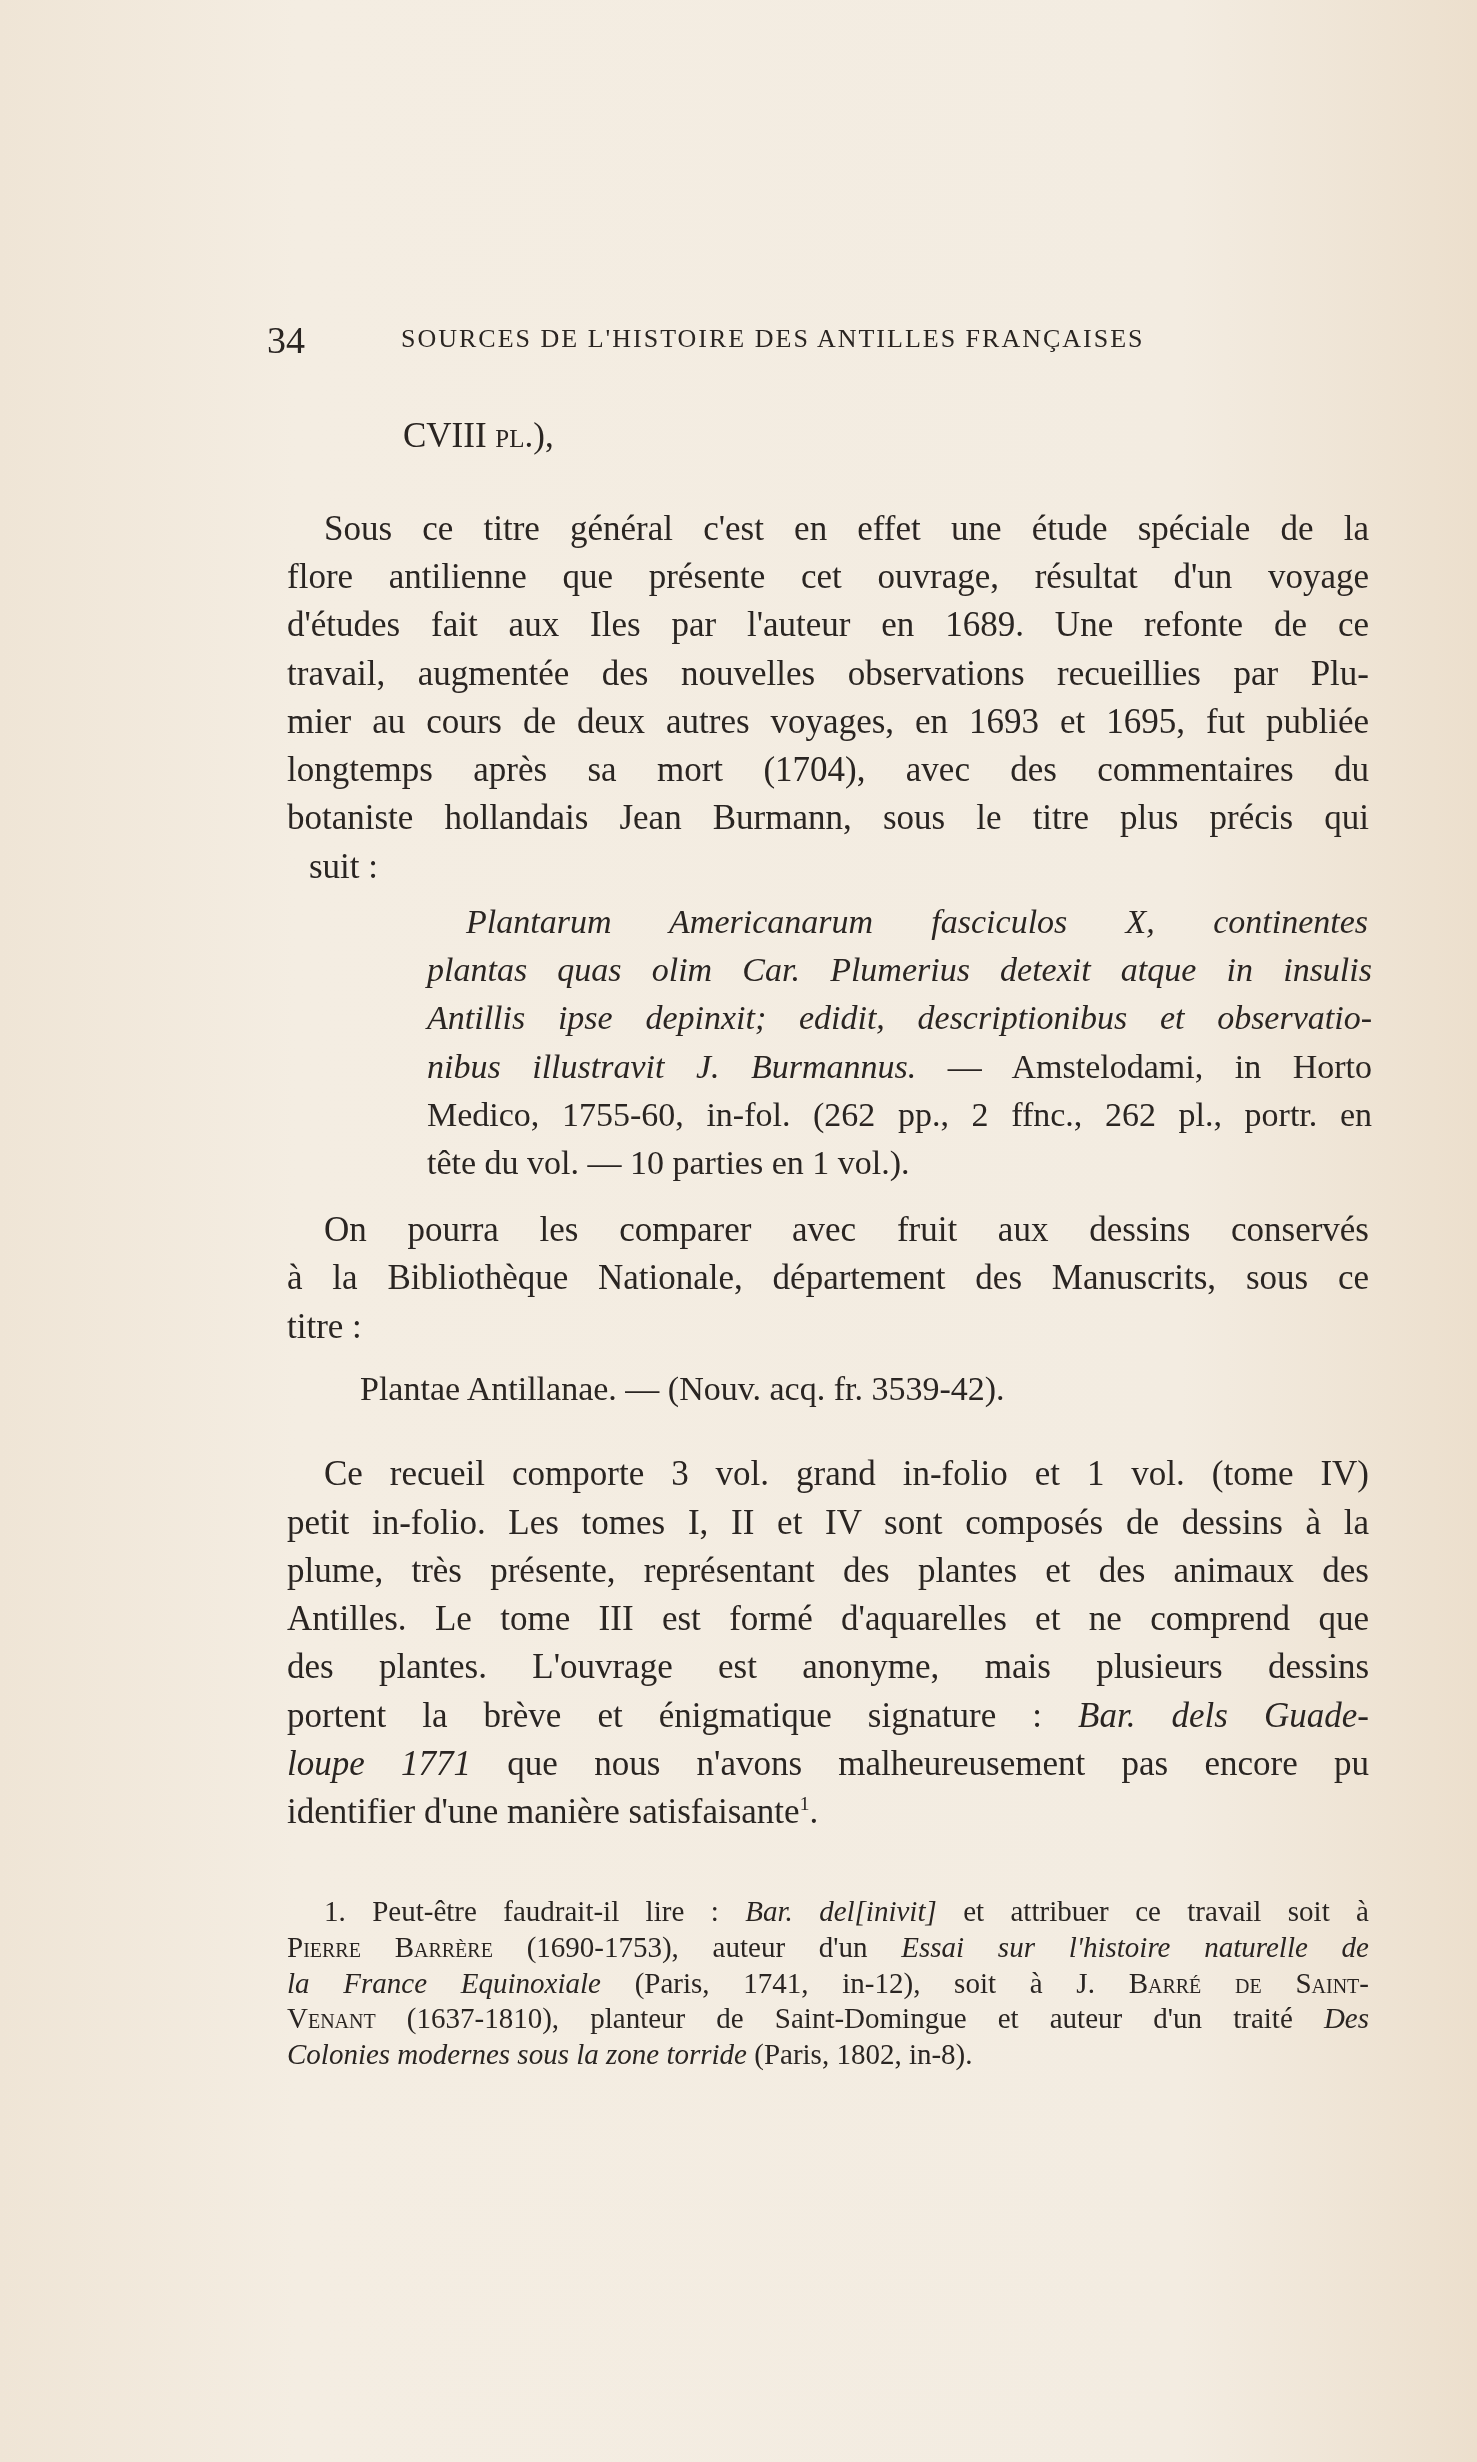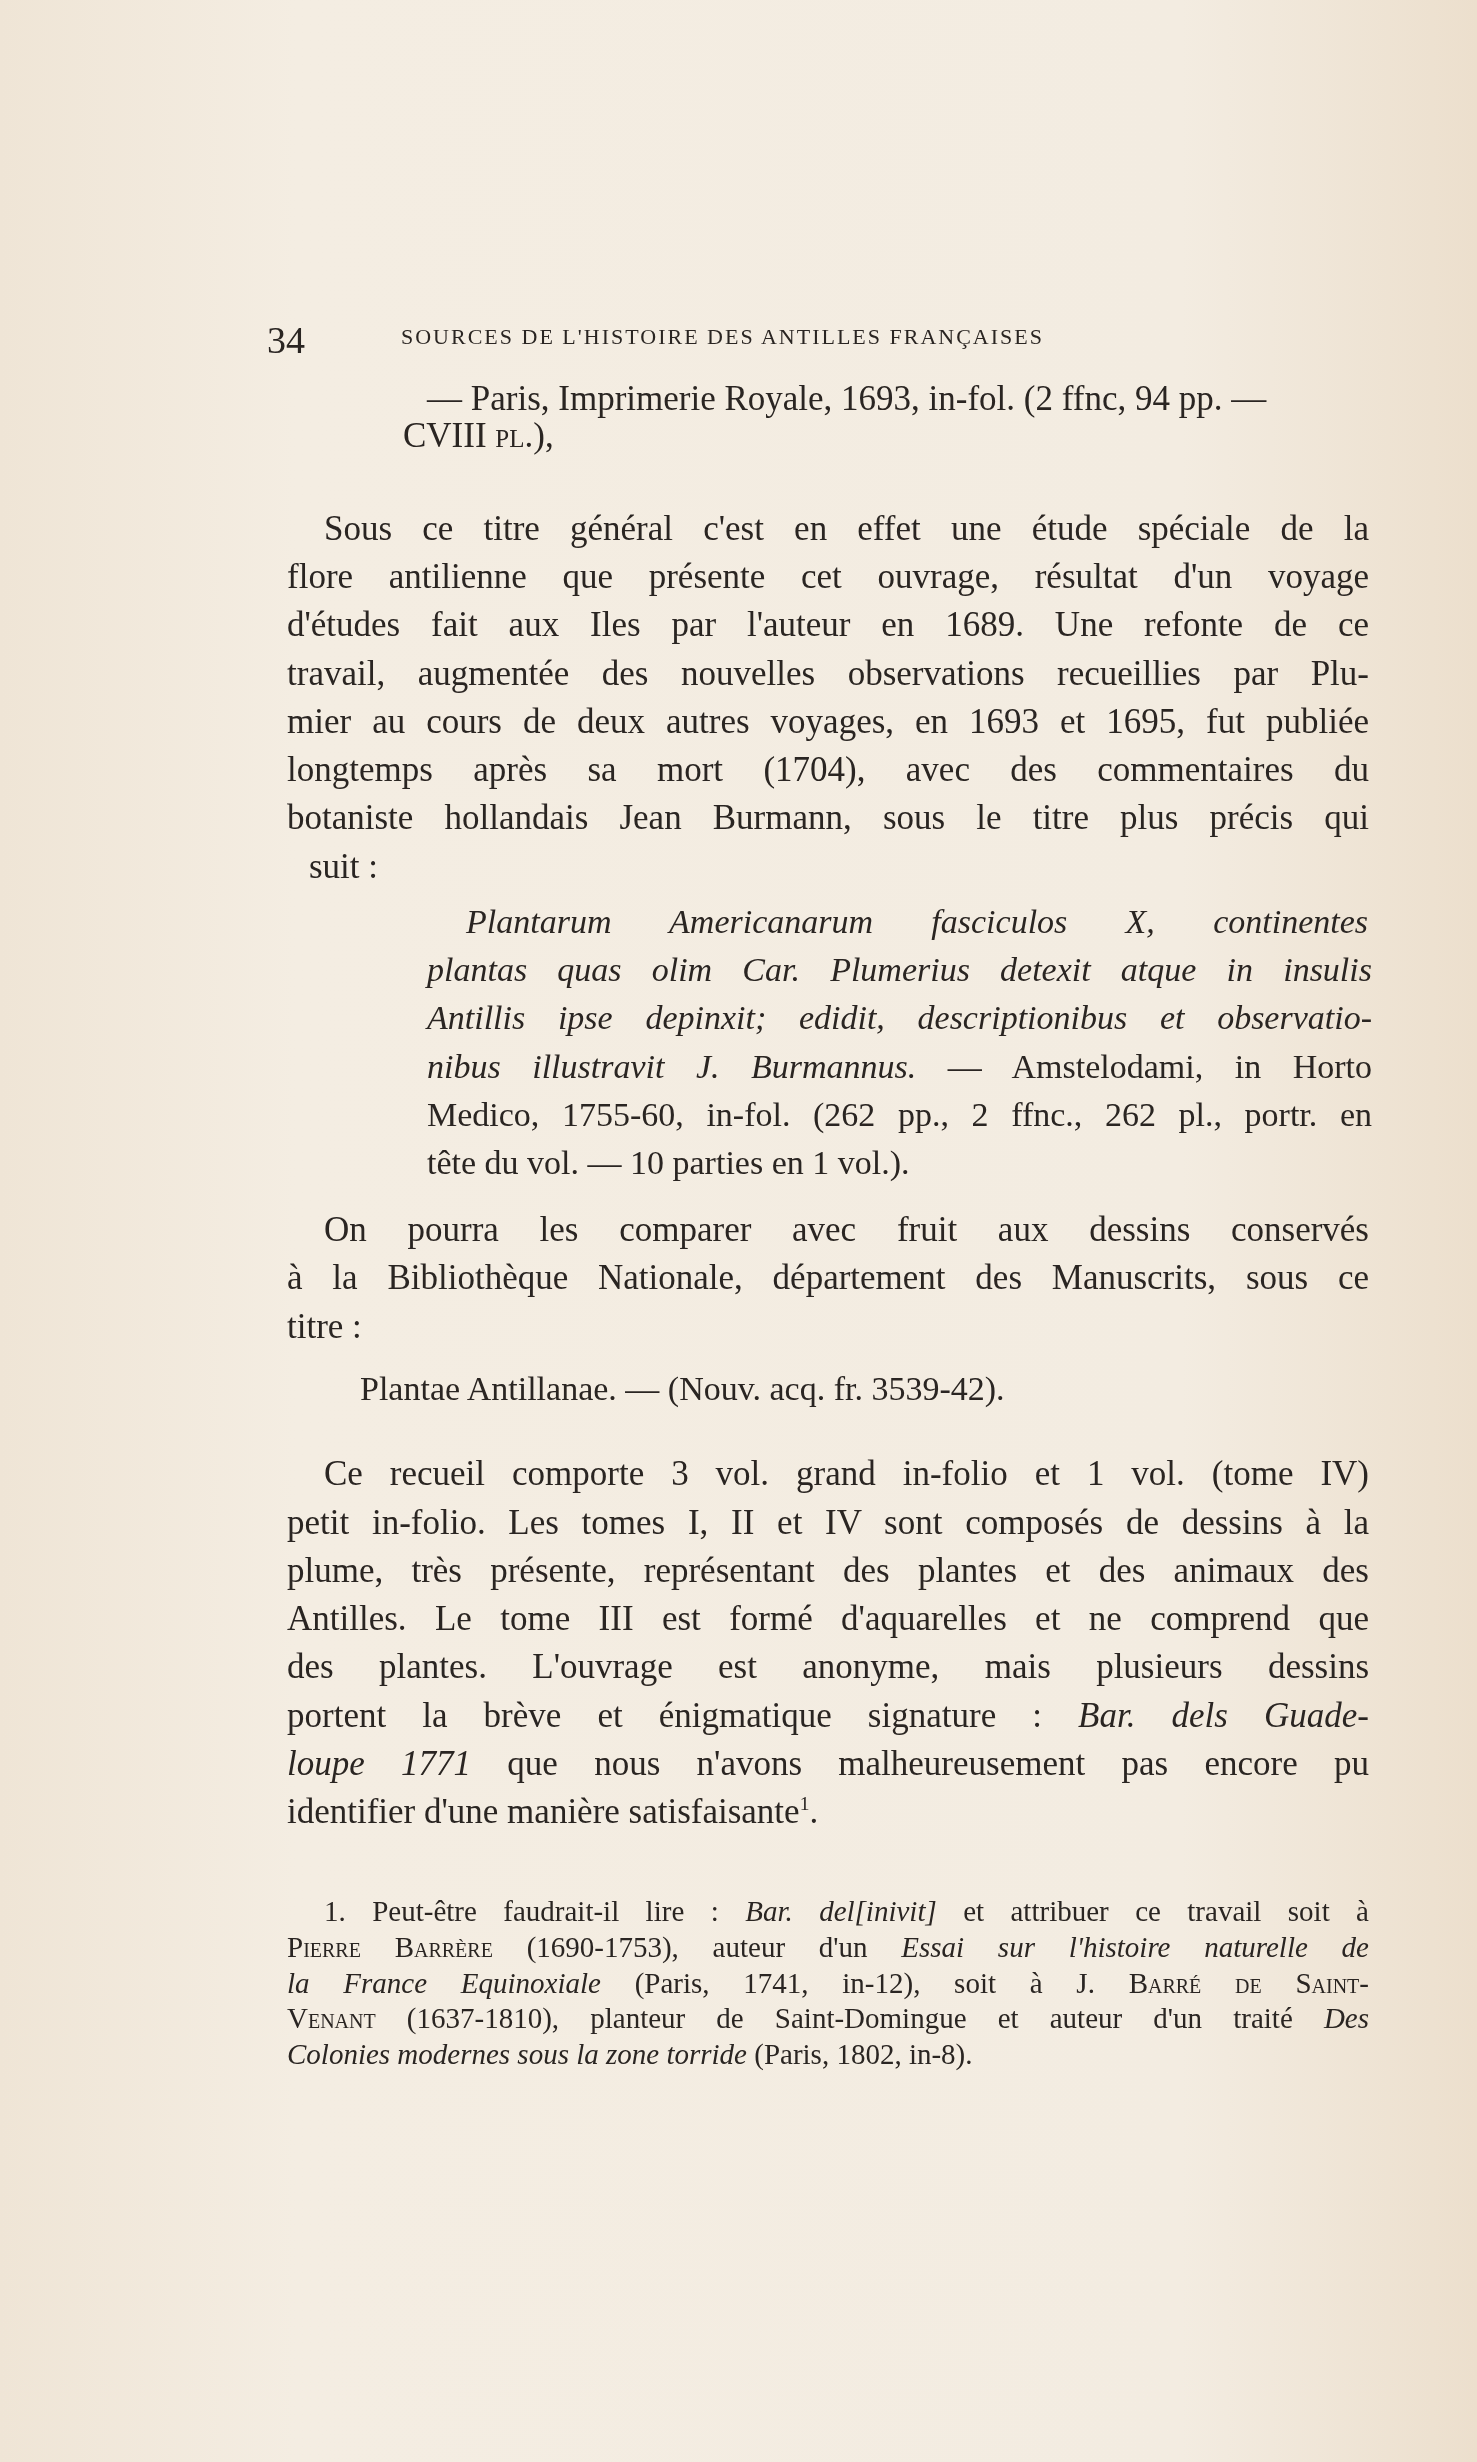--- a/index.html
+++ b/index.html
@@ -7,40 +7,39 @@
     width: 1477px; height: 2462px; overflow: hidden;
     background: #f1e9dc;
     background-image: linear-gradient(90deg, #efe5d6 0%, #f4ede2 20%, #f3ece1 80%, #ecdfcd 100%);
     font-family: "Liberation Serif", "DejaVu Serif", serif;
     color: #2a2522;
     position: relative;
   }
   .page { position: absolute; left: 0; top: 0; width: 1477px; height: 1734px; }
   .abs { position: absolute; white-space: nowrap; }
   .folio { left: 267px; top: 318px; font-size: 38px; }
-  .runhead { left: 401px; top: 324px; font-size: 22px; letter-spacing: 2px; font-variant: small-caps; text-transform: uppercase; width: 821px; }
+  .runhead { left: 401px; top: 324px; font-size: 26px; letter-spacing: 2px; font-variant: small-caps; text-transform: uppercase; width: 821px; }
   .body-line { font-size: 35px; line-height: 48px; }
   .justify { width: 1082px; text-align: justify; text-align-last: justify; white-space: normal; }
   .italic { font-style: italic; }
   .quote-line { font-size: 34px; line-height: 48px; }
   .qjust { width: 945px; text-align: justify; text-align-last: justify; white-space: normal; }
   .fn-line { font-size: 29px; line-height: 36px; }
   .fjust { width: 1082px; text-align: justify; text-align-last: justify; white-space: normal; }
   .sc { font-variant: small-caps; }
   .sup { font-size: 19.5px; vertical-align: super; line-height: 0; }
 </style>
 </head>
 <body>
 
 <div class="page">
 
   <div class="abs folio">34</div>
   <div class="abs runhead">Sources de l'histoire des Antilles françaises</div>
 
-  <div class="abs body-line" style="left:427px; top:375px;">— Paris, Imprimerie Royale, 1693, in-fol. (2 ffnc, 94 pp. —</div>
   <div class="abs body-line" style="left:403px; top:412px;"><span class="sc">CVIII pl.),</span></div>
 
   <div>
     <div class="abs body-line justify" style="left:324px; top:505px; width:1045px;">Sous ce titre général c'est en effet une étude spéciale de la</div>
     <div class="abs body-line justify" style="left:287px; top:553px;">flore antilienne que présente cet ouvrage, résultat d'un voyage</div>
     <div class="abs body-line justify" style="left:287px; top:601px;">d'études fait aux Iles par l'auteur en 1689. Une refonte de ce</div>
     <div class="abs body-line justify" style="left:287px; top:650px;">travail, augmentée des nouvelles observations recueillies par Plu-</div>
     <div class="abs body-line justify" style="left:287px; top:698px;">mier au cours de deux autres voyages, en 1693 et 1695, fut publiée</div>
     <div class="abs body-line justify" style="left:287px; top:746px;">longtemps après sa mort (1704), avec des commentaires du</div>
     <div class="abs body-line justify" style="left:287px; top:794px;">botaniste hollandais Jean Burmann, sous le titre plus précis qui</div>

